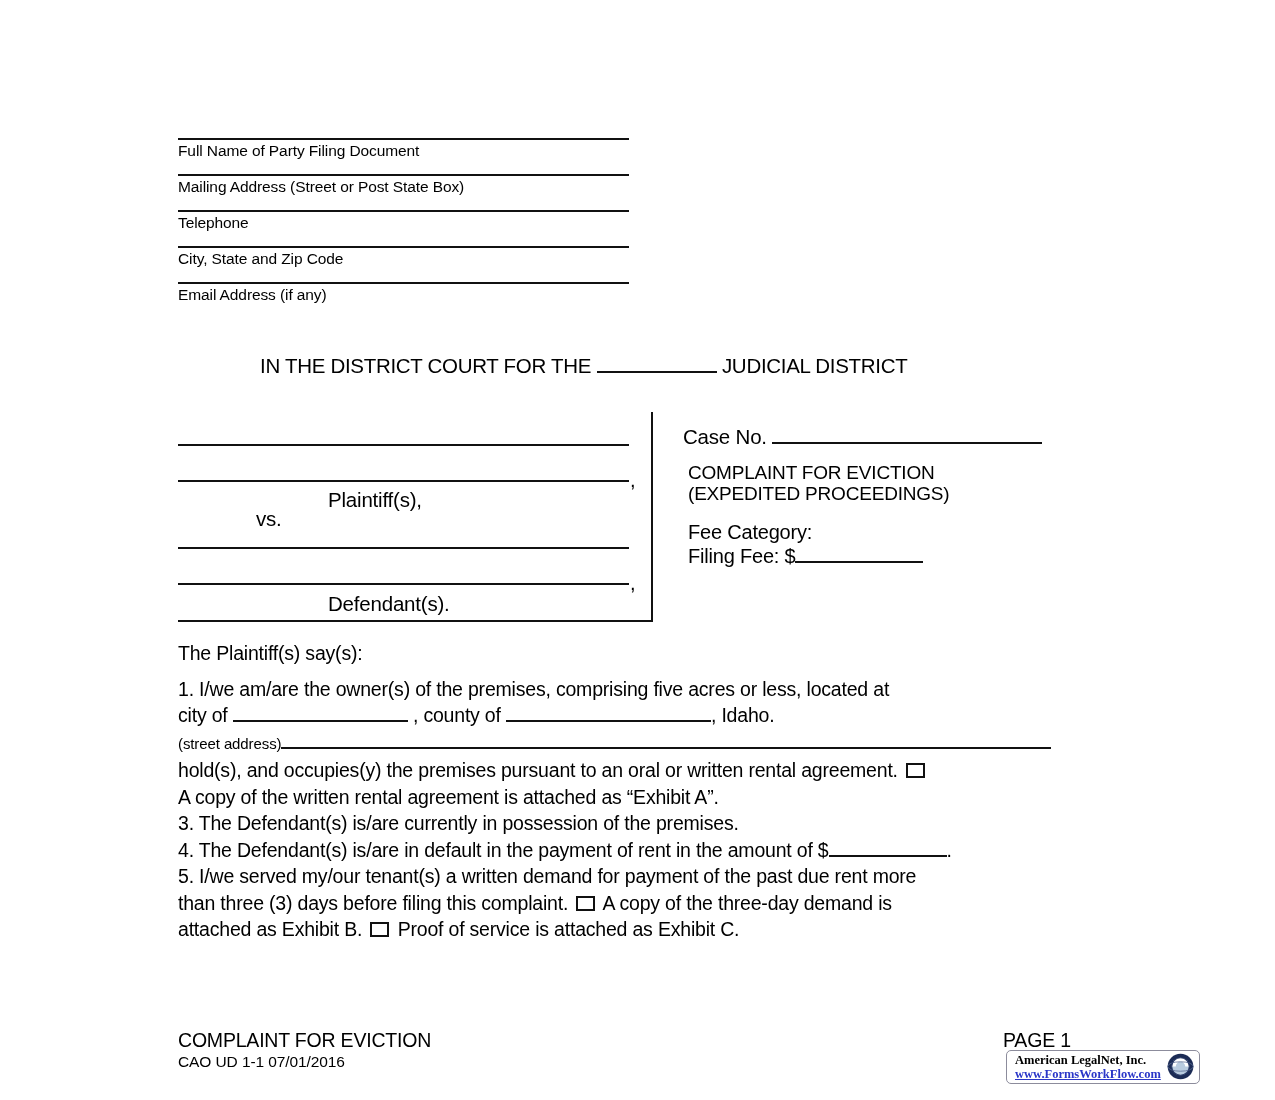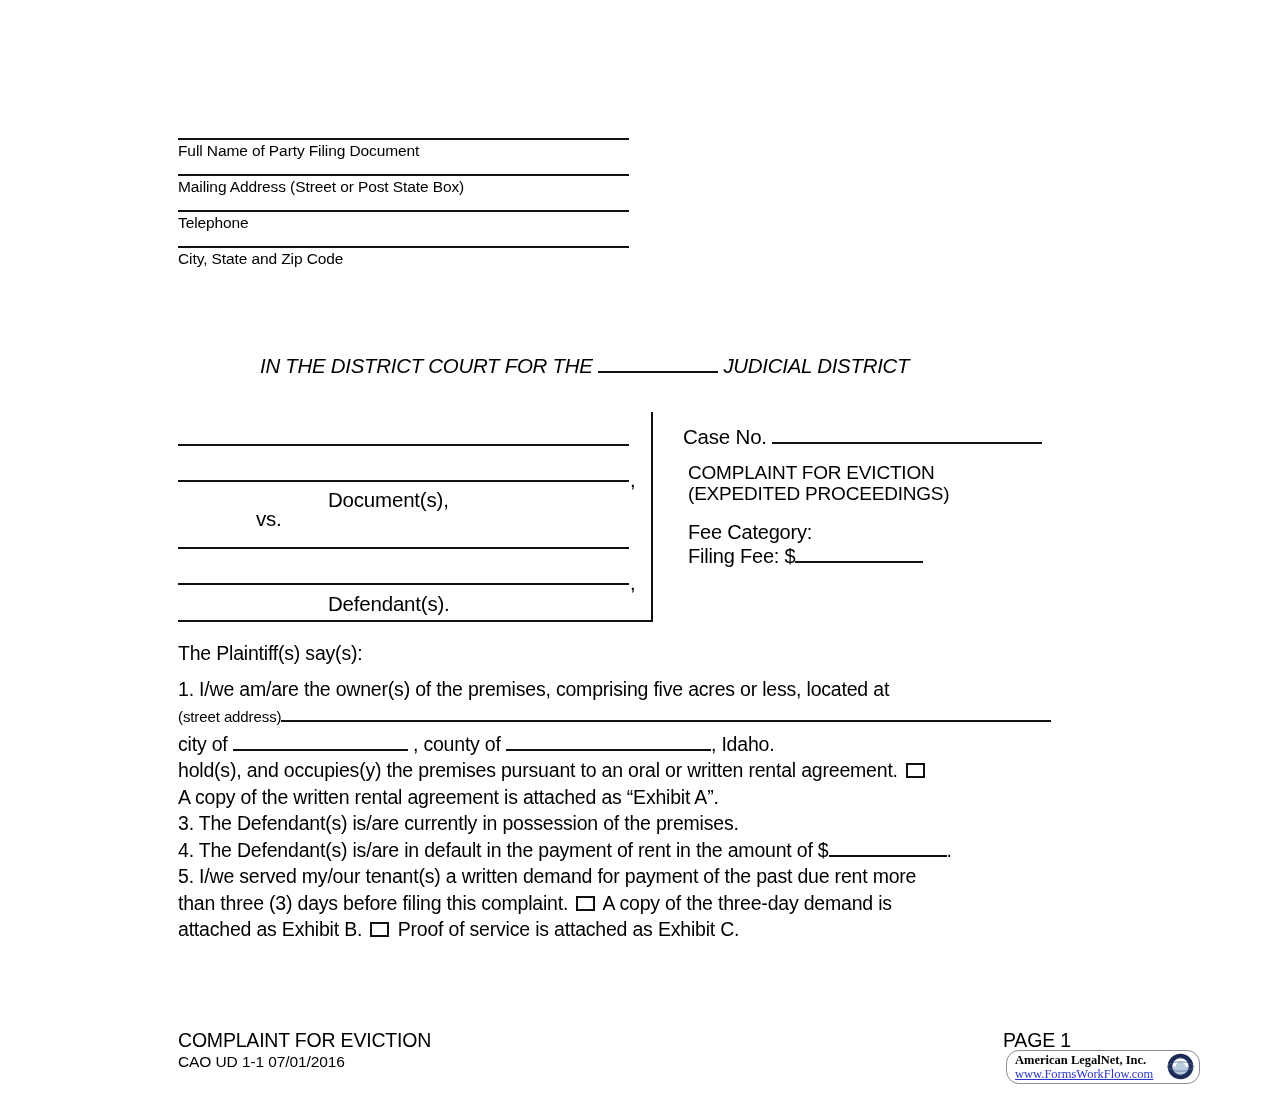--- a/index.html
+++ b/index.html
@@ -52,21 +52,20 @@
     left: 178px;
     top: 353px;
     width: 920px;
     font-size: 20.5px;
     line-height: 26px;
     letter-spacing: -0.3px;
     white-space: nowrap;
   }
   .court-line-1 {
     padding-left: 82px;
-    font-style: italic;
   }
   .court-line-2 {
     padding-left: 8px;
   }
   .ul-blank {
     display: inline-block;
     border-bottom: 2px solid #111111;
     height: 15px;
     vertical-align: baseline;
   }
@@ -204,40 +203,40 @@
   }
 
   
   .badge {
     position: absolute;
     left: 1006px;
     top: 1050px;
     width: 192px;
     height: 32px;
     border: 1px solid #8c8c9c;
-    border-radius: 13px;
+    border-radius: 5px;
     background: #ffffff;
     overflow: hidden;
   }
   .badge-text {
     position: absolute;
     left: 8px;
     top: 2px;
     font-family: "Liberation Serif", serif;
   }
   .badge-company {
     font-size: 12.5px;
     font-weight: bold;
     line-height: 14px;
     color: #000000;
     white-space: nowrap;
   }
   .badge-url {
     font-size: 12.5px;
-    font-weight: normal;
+    font-weight: bold;
     line-height: 14px;
     color: #2a36c8;
     text-decoration: underline;
     white-space: nowrap;
   }
   .badge-emblem {
     position: absolute;
     right: 5px;
     top: 2px;
     width: 27px;
@@ -264,38 +263,42 @@
     <div class="party-field">
       <div class="field-rule"></div>
       <div class="field-label">Telephone</div>
     </div>
 
     <div class="party-field">
       <div class="field-rule"></div>
       <div class="field-label">City, State and Zip Code</div>
     </div>
 
+    <div class="party-field">
+      <div class="field-rule"></div>
+      <div class="field-label">Email Address (if any)</div>
+    </div>
 
   </div>
 
   <div class="court-title">
     <div class="court-line-1">
       <span>IN THE DISTRICT COURT FOR THE</span>
       <span class="ul-blank" style="width:120px"></span>
       <span>JUDICIAL DISTRICT</span>
     </div>
   </div>
 
   <div class="caption">
 
     <div class="caption-left">
       <div class="cap-rule r1"></div>
       <div class="cap-rule r2"></div>
       <div class="cap-comma c1">,</div>
-      <div class="cap-role plaintiff">Document(s),</div>
+      <div class="cap-role plaintiff">Plaintiff(s),</div>
       <div class="cap-role versus">vs.</div>
       <div class="cap-rule r3"></div>
       <div class="cap-rule r4"></div>
       <div class="cap-comma c2">,</div>
       <div class="cap-role defendant">Defendant(s).</div>
     </div>
 
     <div class="caption-right">
       <div class="case-no">
         <span>Case No.</span>
@@ -315,28 +318,28 @@
 
   </div>
 
   <div class="body-text">
 
     <div class="para lead">The Plaintiff(s) say(s):</div>
 
     <div class="para">1.  I/we am/are the owner(s) of the premises, comprising five acres or less, located at</div>
 
     <div class="para">
-      <span class="small-label">(street address)</span><span class="ul-blank" style="width:770px"></span>
-    </div>
-
-    <div class="para">
       <span>city of</span>
       <span class="ul-blank" style="width:175px"></span>
       <span>, county of</span>
       <span class="ul-blank" style="width:205px"></span><span>, Idaho.</span>
+    </div>
+
+    <div class="para">
+      <span class="small-label">(street address)</span><span class="ul-blank" style="width:770px"></span>
     </div>
 
 
     <div class="para">
       <span>hold(s), and occupies(y) the premises pursuant to an oral or written rental agreement.</span>
       <span class="chk"></span>
     </div>
 
     <div class="para">A  copy of the written rental agreement is attached as “Exhibit A”.</div>
 

